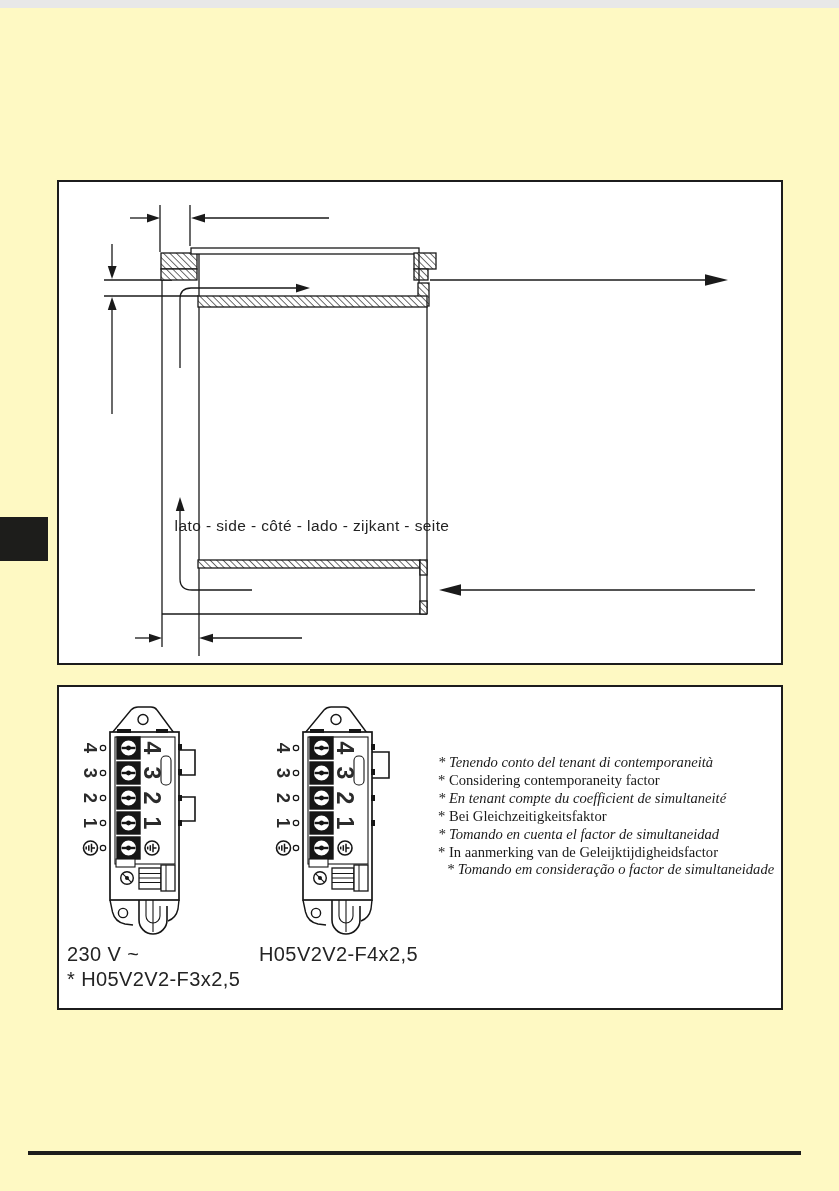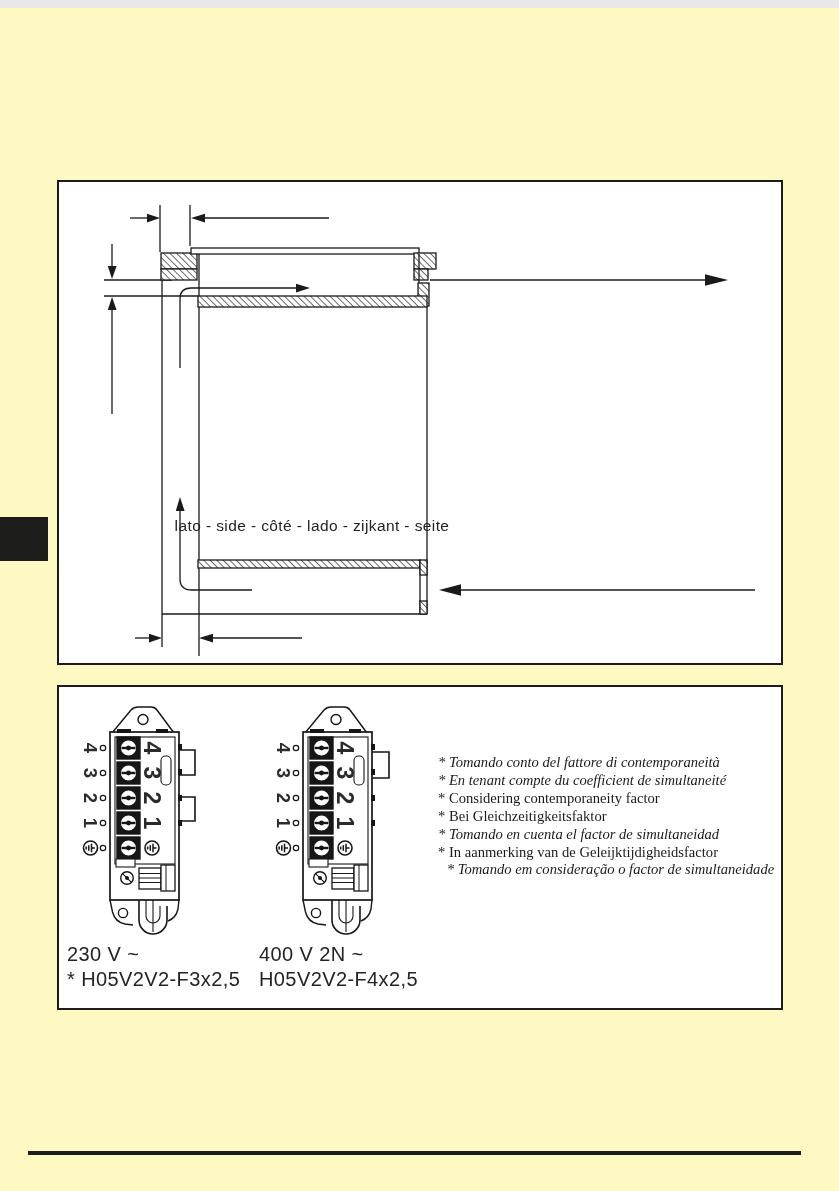--- a/index.html
+++ b/index.html
@@ -224,28 +224,27 @@
         <text x="31.5" y="111" dy=".34em" font-size="18.5" text-anchor="middle" transform="rotate(90 31.5 111)">2</text>
         <text x="31.5" y="136" dy=".34em" font-size="18.5" text-anchor="middle" transform="rotate(90 31.5 136)">1</text>
       </g>
     </svg>
 
     <div class="caption" id="cap-left">
       <div>230 V ~</div>
       <div>* H05V2V2-F3x2,5</div>
     </div>
     <div class="caption" id="cap-right">
-      <div>400 V 2N ~</div>
       <div>H05V2V2-F4x2,5</div>
     </div>
 
     <div class="notes">
-      <div style="font-style: italic;">* Tomando conto del fattore di contemporaneità</div>
+      <div style="font-style: italic;">* Tenendo conto del tenant di contemporaneità</div>
+      <div>* Considering contemporaneity factor</div>
       <div style="font-style: italic;">* En tenant compte du coefficient de simultaneité</div>
-      <div>* Considering contemporaneity factor</div>
       <div>* Bei Gleichzeitigkeitsfaktor</div>
       <div style="font-style: italic;">* Tomando en cuenta el factor de simultaneidad</div>
       <div>* In aanmerking van de Geleijktijdigheidsfactor</div>
       <div style="font-style: italic; text-align: center;">* Tomando em consideração o factor de simultaneidade</div>
     </div>
   </div>
 
   <div class="bottomrule"></div>
 </div>
 

